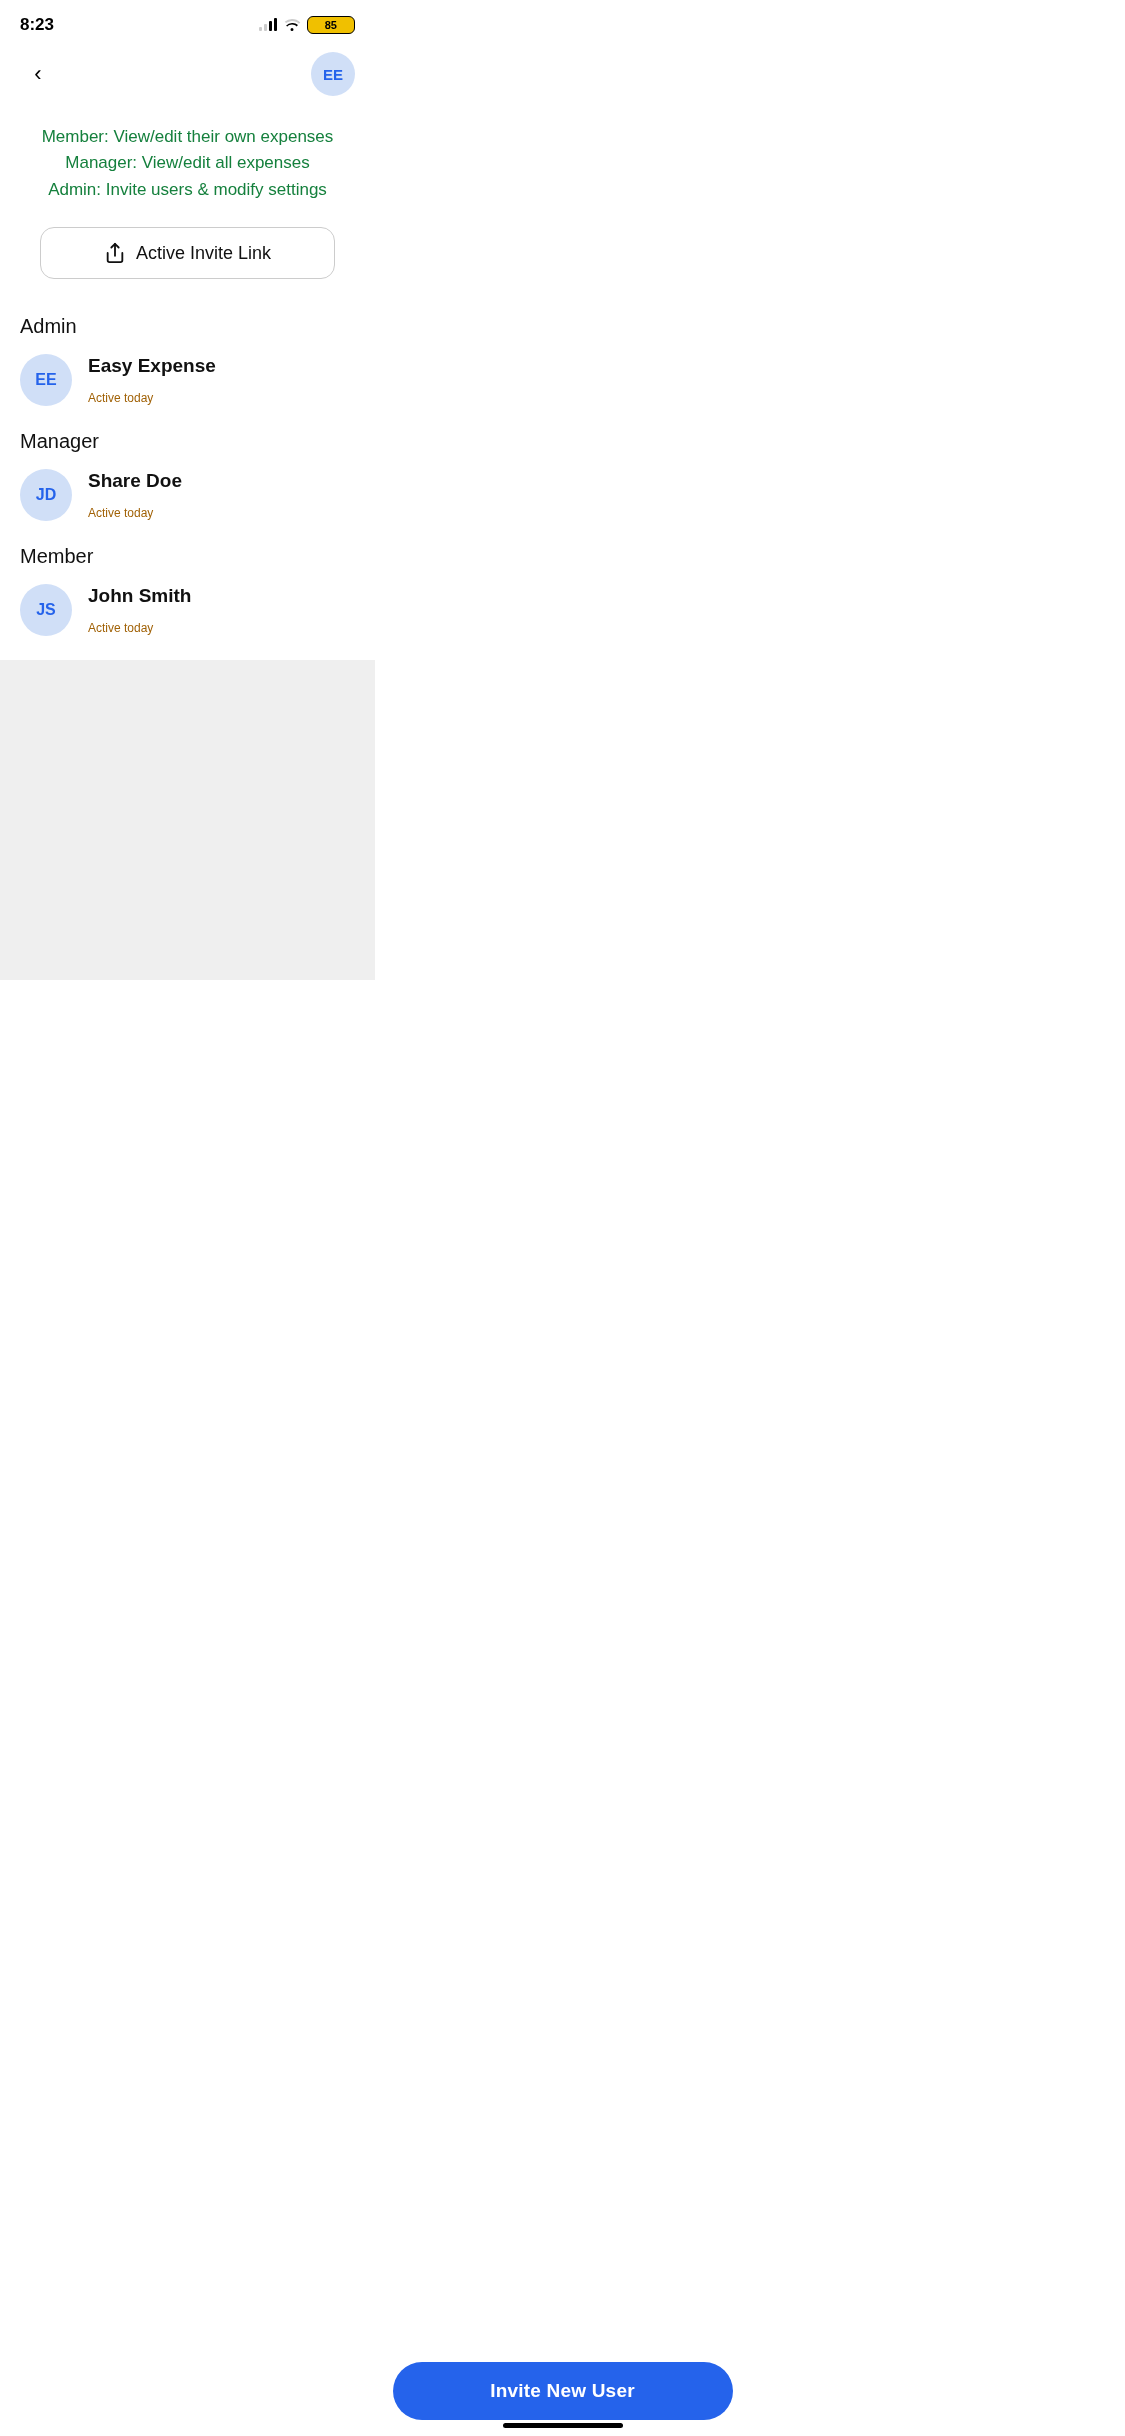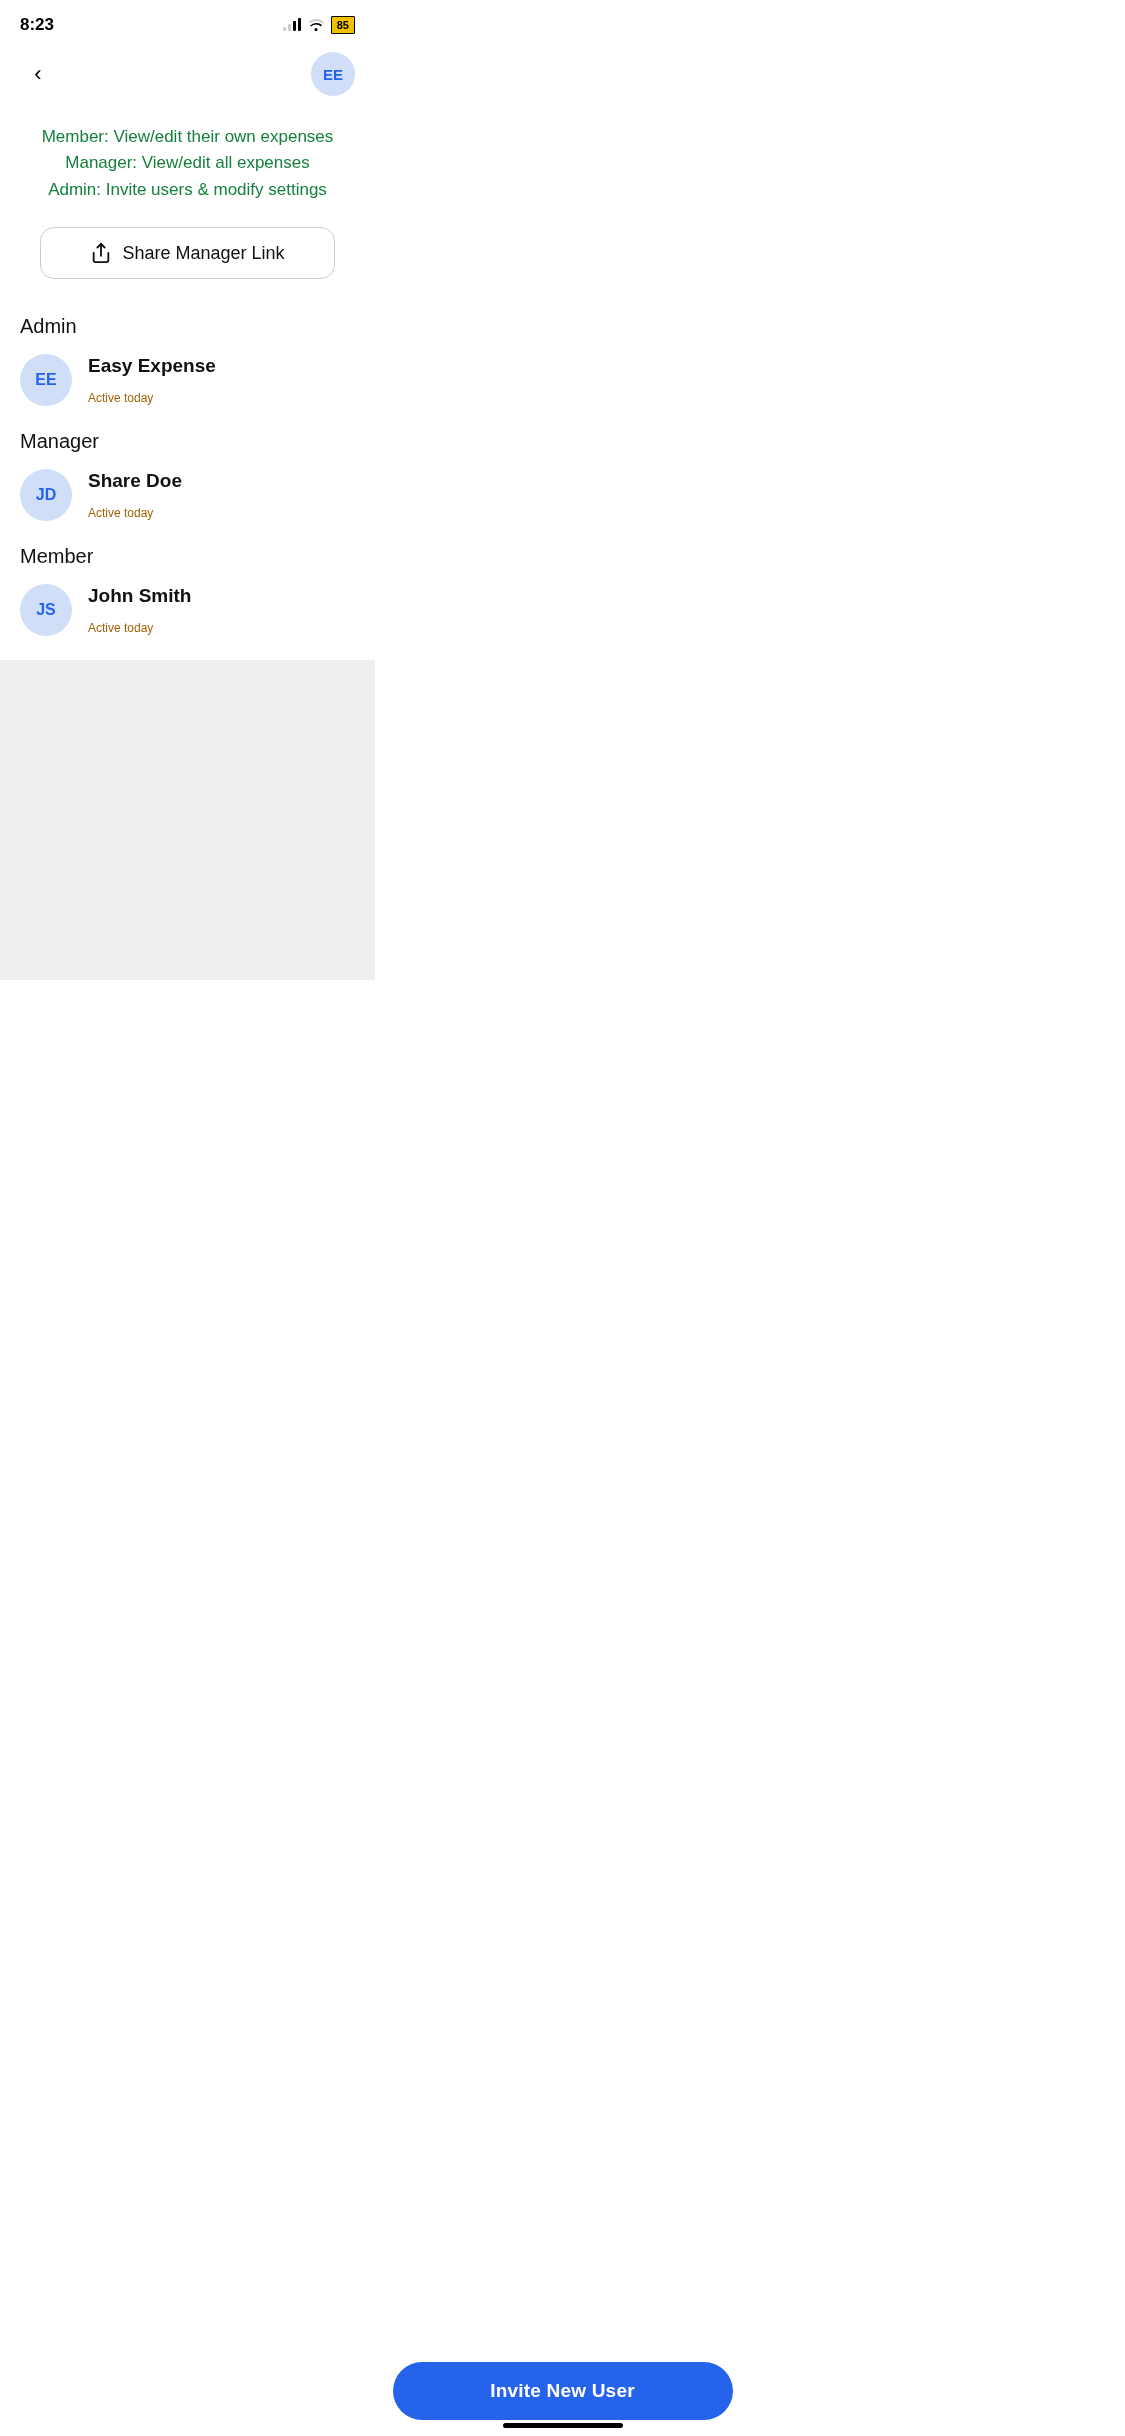--- a/index.html
+++ b/index.html
@@ -61,22 +61,22 @@
     .wifi-icon {
       font-size: 14px;
       color: #000;
     }
 
     .battery-badge {
       background: #f0c000;
       color: #000;
       font-size: 11px;
       font-weight: 700;
-      padding: 2px 5px;
-      border-radius: 1px;
+      padding: 2px 17px;
+      border-radius: 6px;
       border: 1.5px solid #000;
       position: relative;
     }
 
     
     .nav-bar {
       display: flex;
       justify-content: space-between;
       align-items: center;
       padding: 8px 20px 12px;
@@ -287,21 +287,21 @@
   </div>
 </div>
 
 <div class="share-button-container">
   <button class="share-button">
     <svg class="share-icon-svg" viewBox="0 0 24 24" fill="none" stroke="#111" stroke-width="2" stroke-linecap="round" stroke-linejoin="round">
       <path d="M4 12v8a2 2 0 002 2h12a2 2 0 002-2v-8"></path>
       <polyline points="16 6 12 2 8 6"></polyline>
       <line x1="12" y1="2" x2="12" y2="15"></line>
     </svg>
-    <span>Share Manager Link</span>
+    <span>Active Invite Link</span>
   </button>
 </div>
 
 <div class="members-section">
 
   <div class="role-label">Admin</div>
   <div class="member-item">
     <div class="member-avatar">
       <span>EE</span>
     </div>

